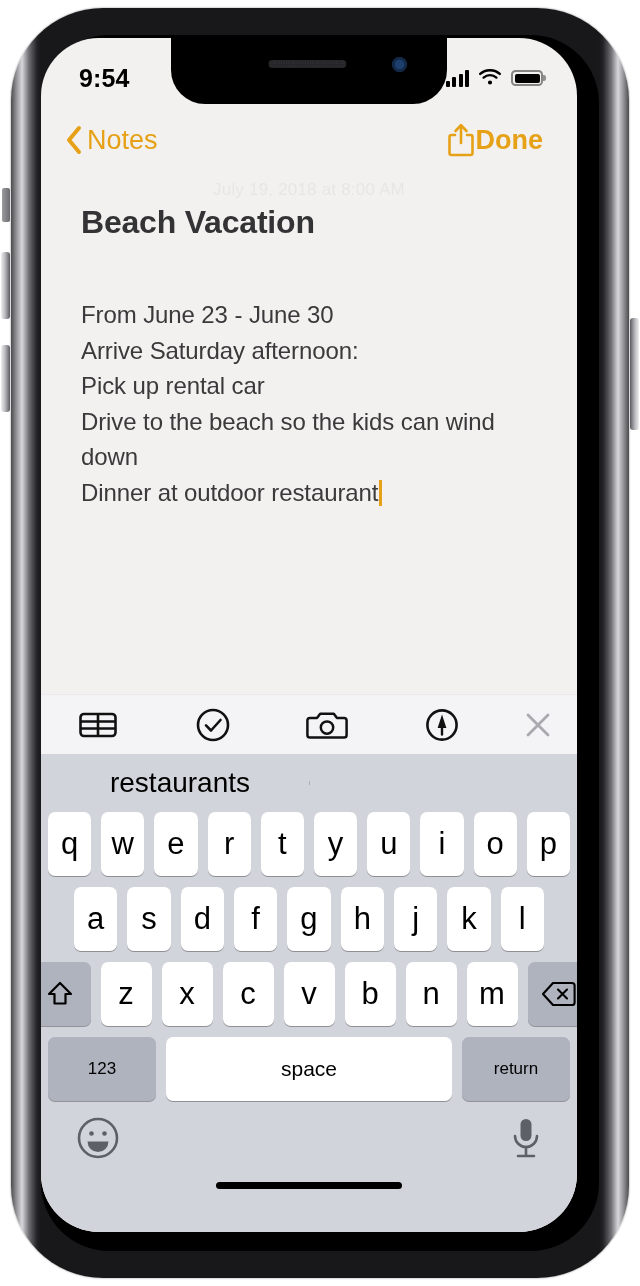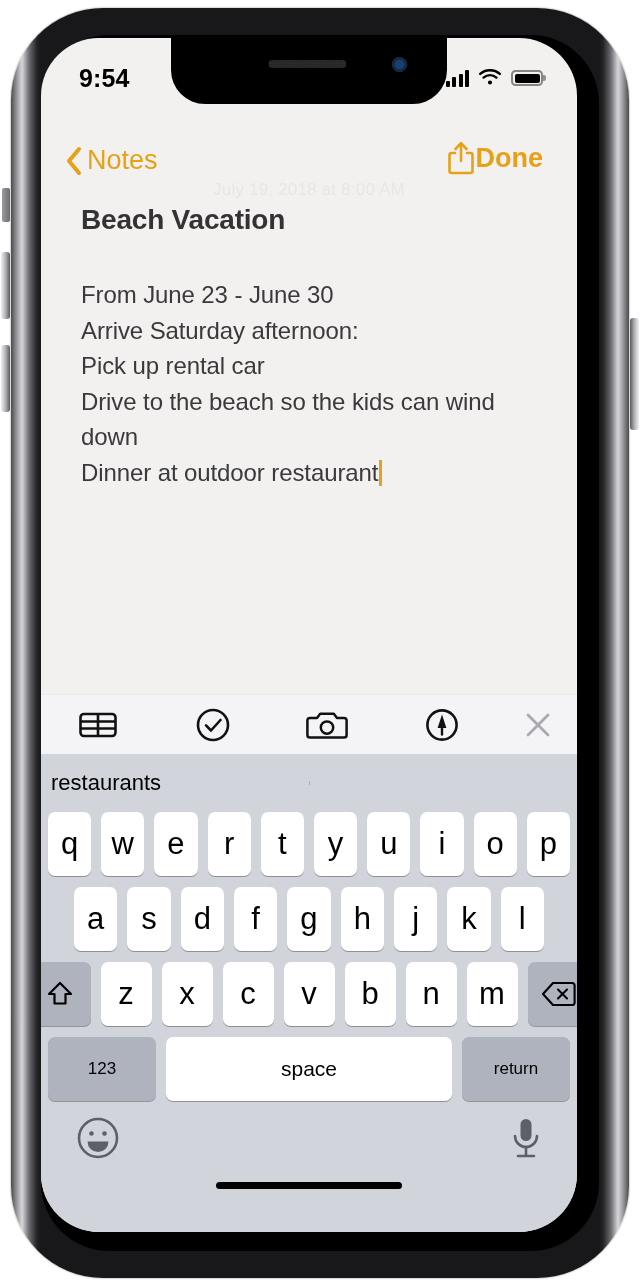--- a/index.html
+++ b/index.html
@@ -118,21 +118,21 @@
   }
   #battery-icon::after {
     content:""; position:absolute; right:-4.5px; top:50%; transform:translateY(-50%);
     width:2.5px; height:6px; background: rgba(0,0,0,.4); border-radius:0 2px 2px 0;
   }
   #battery-fill { width:100%; height:100%; background:#000; border-radius:2px; }
 
   
   #nav-bar {
     position: absolute; top: 66px; left: 0; right: 0; height: 72px;
-    display: flex; align-items: flex-end; justify-content: space-between;
+    display: flex; align-items: center; justify-content: space-between;
     padding: 0 34px 0 24px; z-index: 20;
   }
   #back-to-notes {
     display: flex; align-items: center; gap: 4px;
     color: #e6a117; font-size: 27px; cursor: pointer;
   }
   #chevron-left-icon { display: block; }
   #nav-right { display: flex; align-items: center; }
   #done-button { color: #e6a117; font-size: 27px; font-weight: bold; cursor: pointer; }
 
@@ -144,22 +144,22 @@
     letter-spacing: .2px; z-index: 5;
   }
 
   
   #note-area {
     position: absolute; top: 138px; left: 0; right: 0; bottom: 538px;
     padding: 28px 40px 0 40px; z-index: 10;
     overflow: hidden;
   }
   #note-title {
-    font-size: 28px; font-weight: bold; color: #333335;
-    letter-spacing: -.2px; margin-bottom: 41px;
+    font-size: 32px; font-weight: bold; color: #333335;
+    letter-spacing: -.2px; margin-bottom: 56px;
   }
   #note-body {
     font-size: 24px; color: #3a3a3c; line-height: 1.48;
     letter-spacing: -.1px; white-space: pre-wrap;
   }
   #text-cursor {
     display: inline-block; width: 3px; height: 26px;
     background: #e6a117; vertical-align: -5px; margin-left: 1px;
   }
 
@@ -179,21 +179,21 @@
   
   #keyboard {
     position: absolute; left: 0; right: 0; bottom: 0; height: 478px;
     background: #d1d4da; z-index: 15;
   }
   #suggestion-bar {
     height: 58px; display: flex; align-items: center;
     padding: 0 10px;
   }
   .suggestion {
-    flex: 1; text-align: left; font-size: 22px; color: #000;
+    flex: 1; text-align: center; font-size: 28px; color: #000;
     position: relative; cursor: pointer; padding: 6px 0;
   }
   .suggestion + .suggestion::before,
   .suggestion:nth-child(3)::before {
     content:""; position:absolute; left:0; top:4px; bottom:4px;
     width:1px; background: rgba(130,130,140,.45);
   }
   .suggestion.empty { color: transparent; }
 
   .kb-row {

